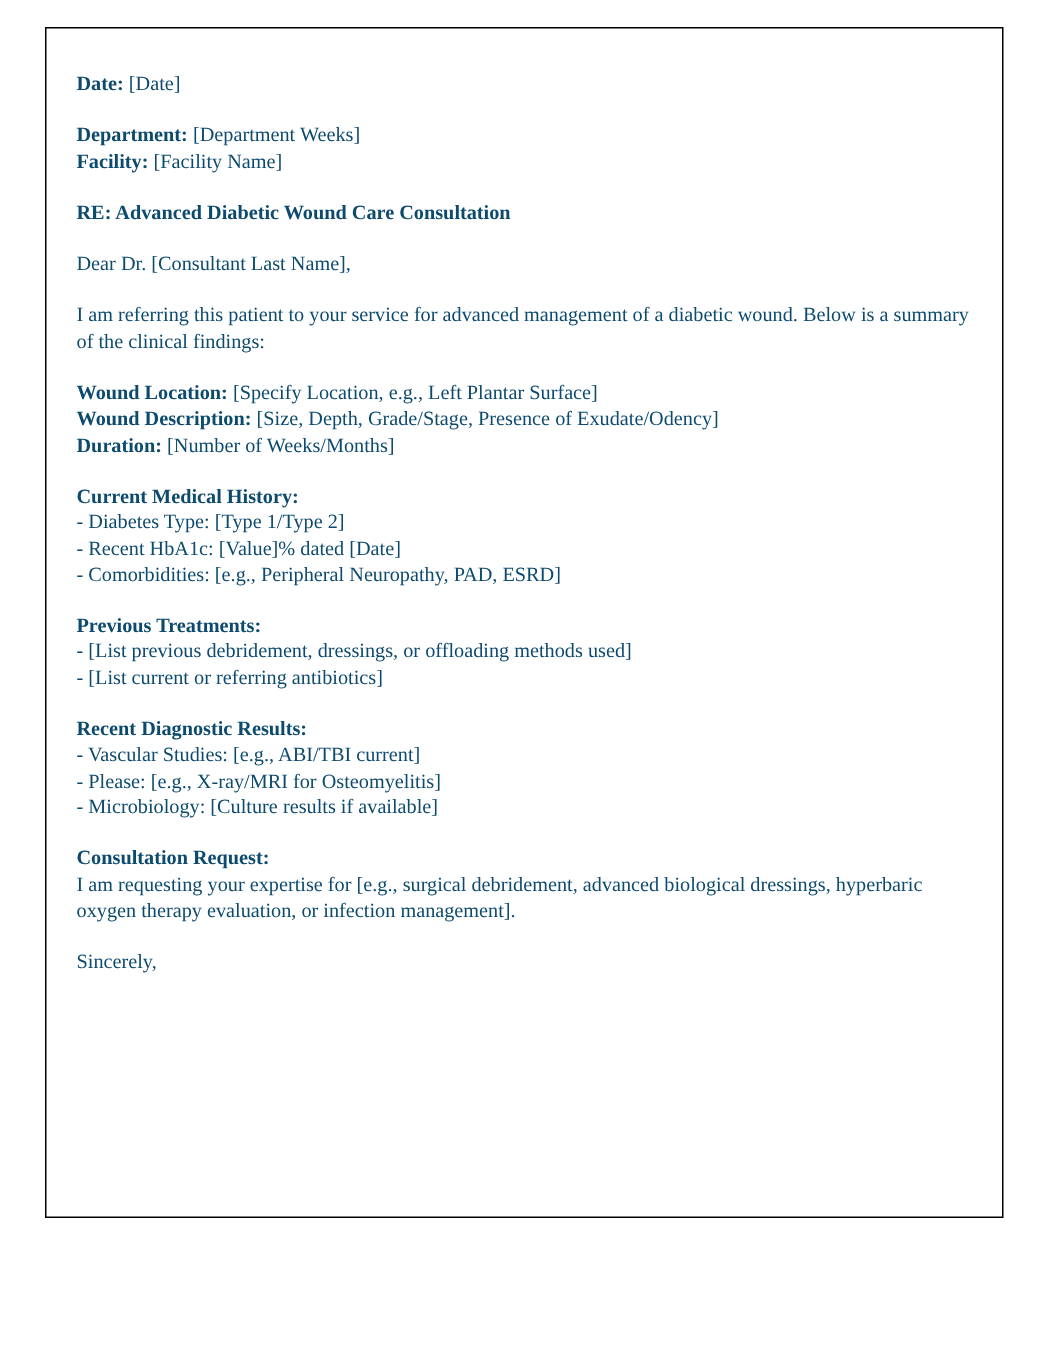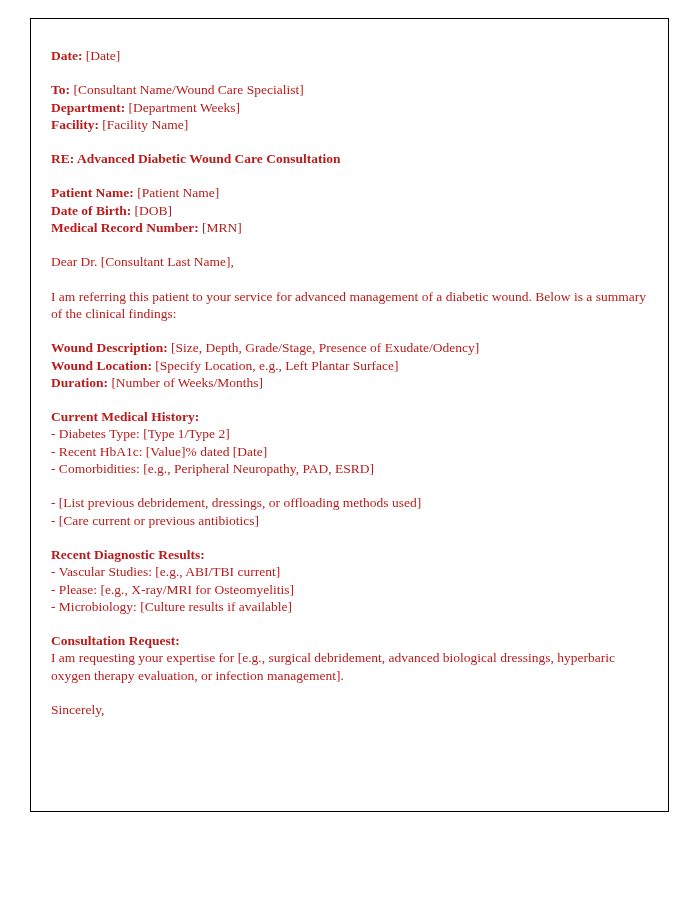--- a/index.html
+++ b/index.html
@@ -21,74 +21,69 @@
     width: 639px; height: 794px;
     border: 1px solid #000000;
     background: #ffffff;
     padding: 28px 20px 10px 20px;
     overflow: hidden;
   }
   .block { margin-bottom: 17px; }
   .page p {
     font-size: 13.5px;
     line-height: 17.3px;
-    color: #b91c1c;
+    color: #0c4a6e;
   }
   .page b { font-weight: bold; }
 </style>
 </head>
 <body>
 
 <div class="canvas">
   <div class="page">
 
     <div class="block">
       <p><b>Date:</b> <span>[Date]</span></p>
     </div>
 
     <div class="block">
-      <p><b>To:</b> <span>[Consultant Name/Wound Care Specialist]</span></p>
       <p><b>Department:</b> <span>[Department Weeks]</span></p>
       <p><b>Facility:</b> <span>[Facility Name]</span></p>
     </div>
 
     <div class="block">
       <p><b>RE: Advanced Diabetic Wound Care Consultation</b></p>
     </div>
 
-    <div class="block">
-      <p><b>Patient Name:</b> <span>[Patient Name]</span></p>
-      <p><b>Date of Birth:</b> <span>[DOB]</span></p>
-      <p><b>Medical Record Number:</b> <span>[MRN]</span></p>
-    </div>
 
     <div class="block">
       <p>Dear Dr. [Consultant Last Name],</p>
     </div>
 
     <div class="block">
       <p>I am referring this patient to your service for advanced management of a diabetic wound. Below is a summary of the clinical findings:</p>
     </div>
 
     <div class="block">
+      <p><b>Wound Location:</b> <span>[Specify Location, e.g., Left Plantar Surface]</span></p>
       <p><b>Wound Description:</b> <span>[Size, Depth, Grade/Stage, Presence of Exudate/Odency]</span></p>
-      <p><b>Wound Location:</b> <span>[Specify Location, e.g., Left Plantar Surface]</span></p>
       <p><b>Duration:</b> <span>[Number of Weeks/Months]</span></p>
     </div>
 
     <div class="block">
       <p><b>Current Medical History:</b></p>
       <p>- Diabetes Type: [Type 1/Type 2]</p>
       <p>- Recent HbA1c: [Value]% dated [Date]</p>
       <p>- Comorbidities: [e.g., Peripheral Neuropathy, PAD, ESRD]</p>
     </div>
 
     <div class="block">
+      <p><b>Previous Treatments:</b></p>
       <p>- [List previous debridement, dressings, or offloading methods used]</p>
-      <p>- [Care current or previous antibiotics]</p>
+      <p>- [List current or referring antibiotics]</p>
     </div>
 
     <div class="block">
       <p><b>Recent Diagnostic Results:</b></p>
       <p>- Vascular Studies: [e.g., ABI/TBI current]</p>
       <p>- Please: [e.g., X-ray/MRI for Osteomyelitis]</p>
       <p>- Microbiology: [Culture results if available]</p>
     </div>
 
     <div class="block">

